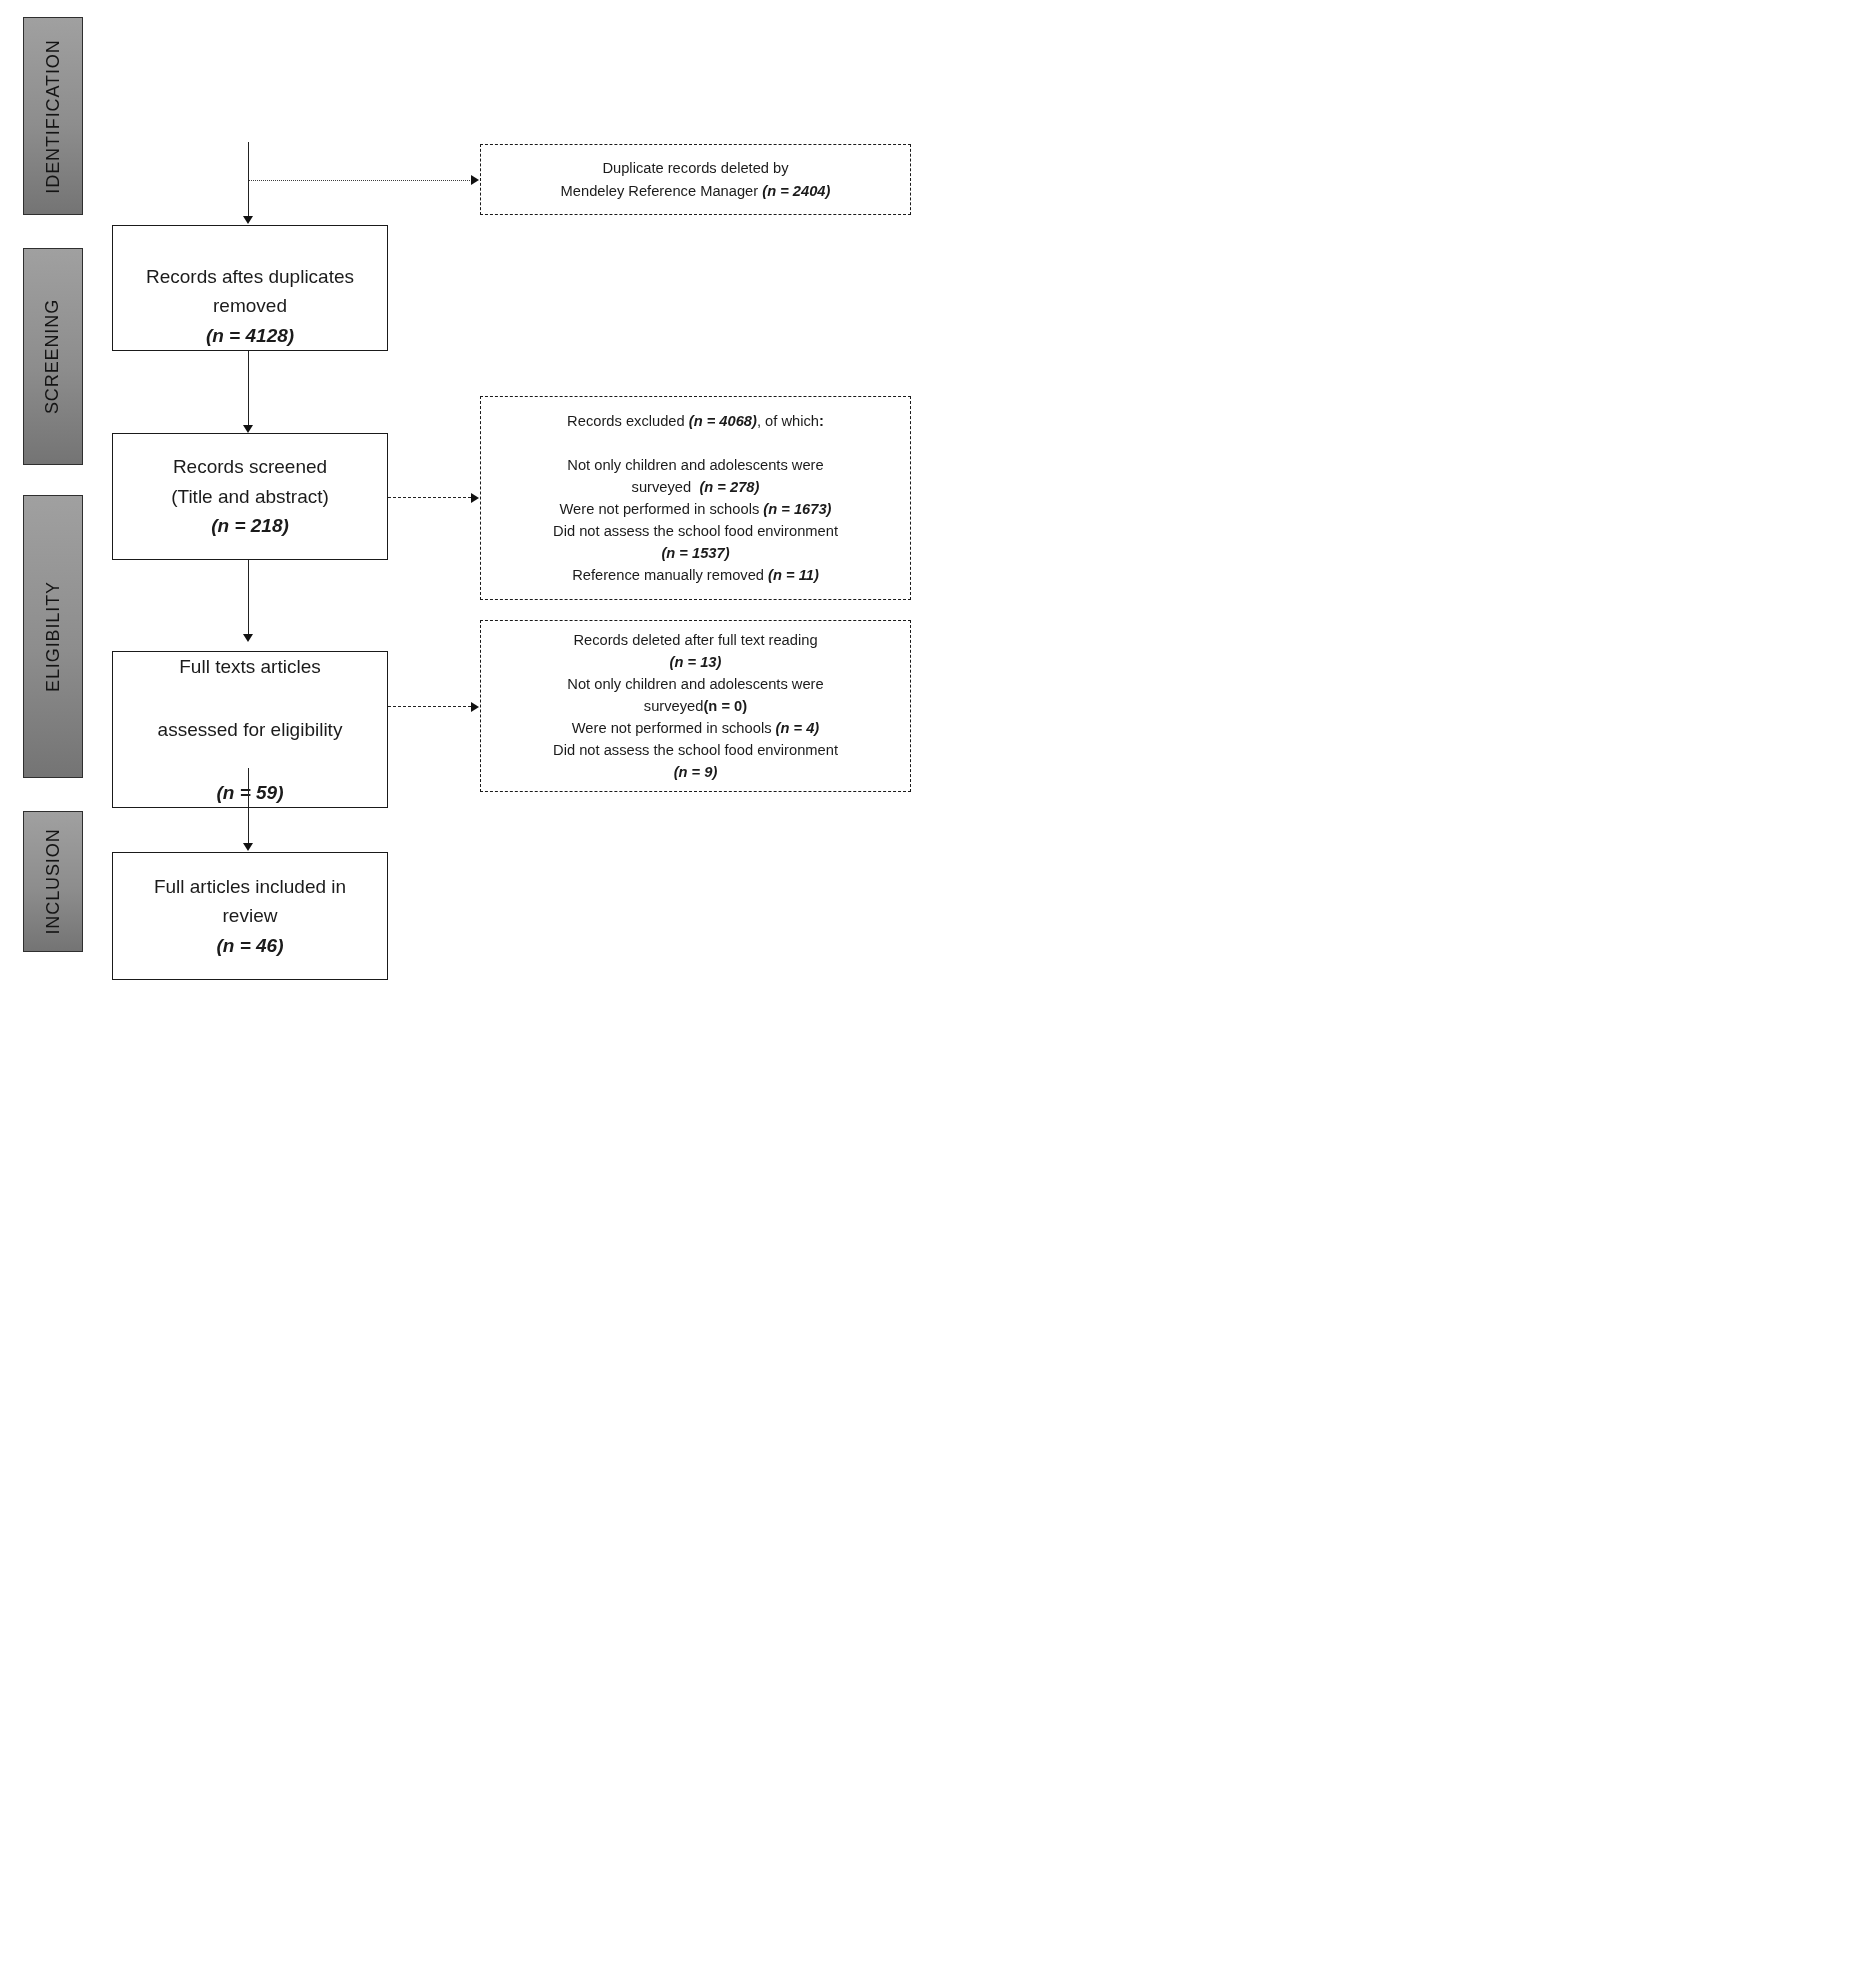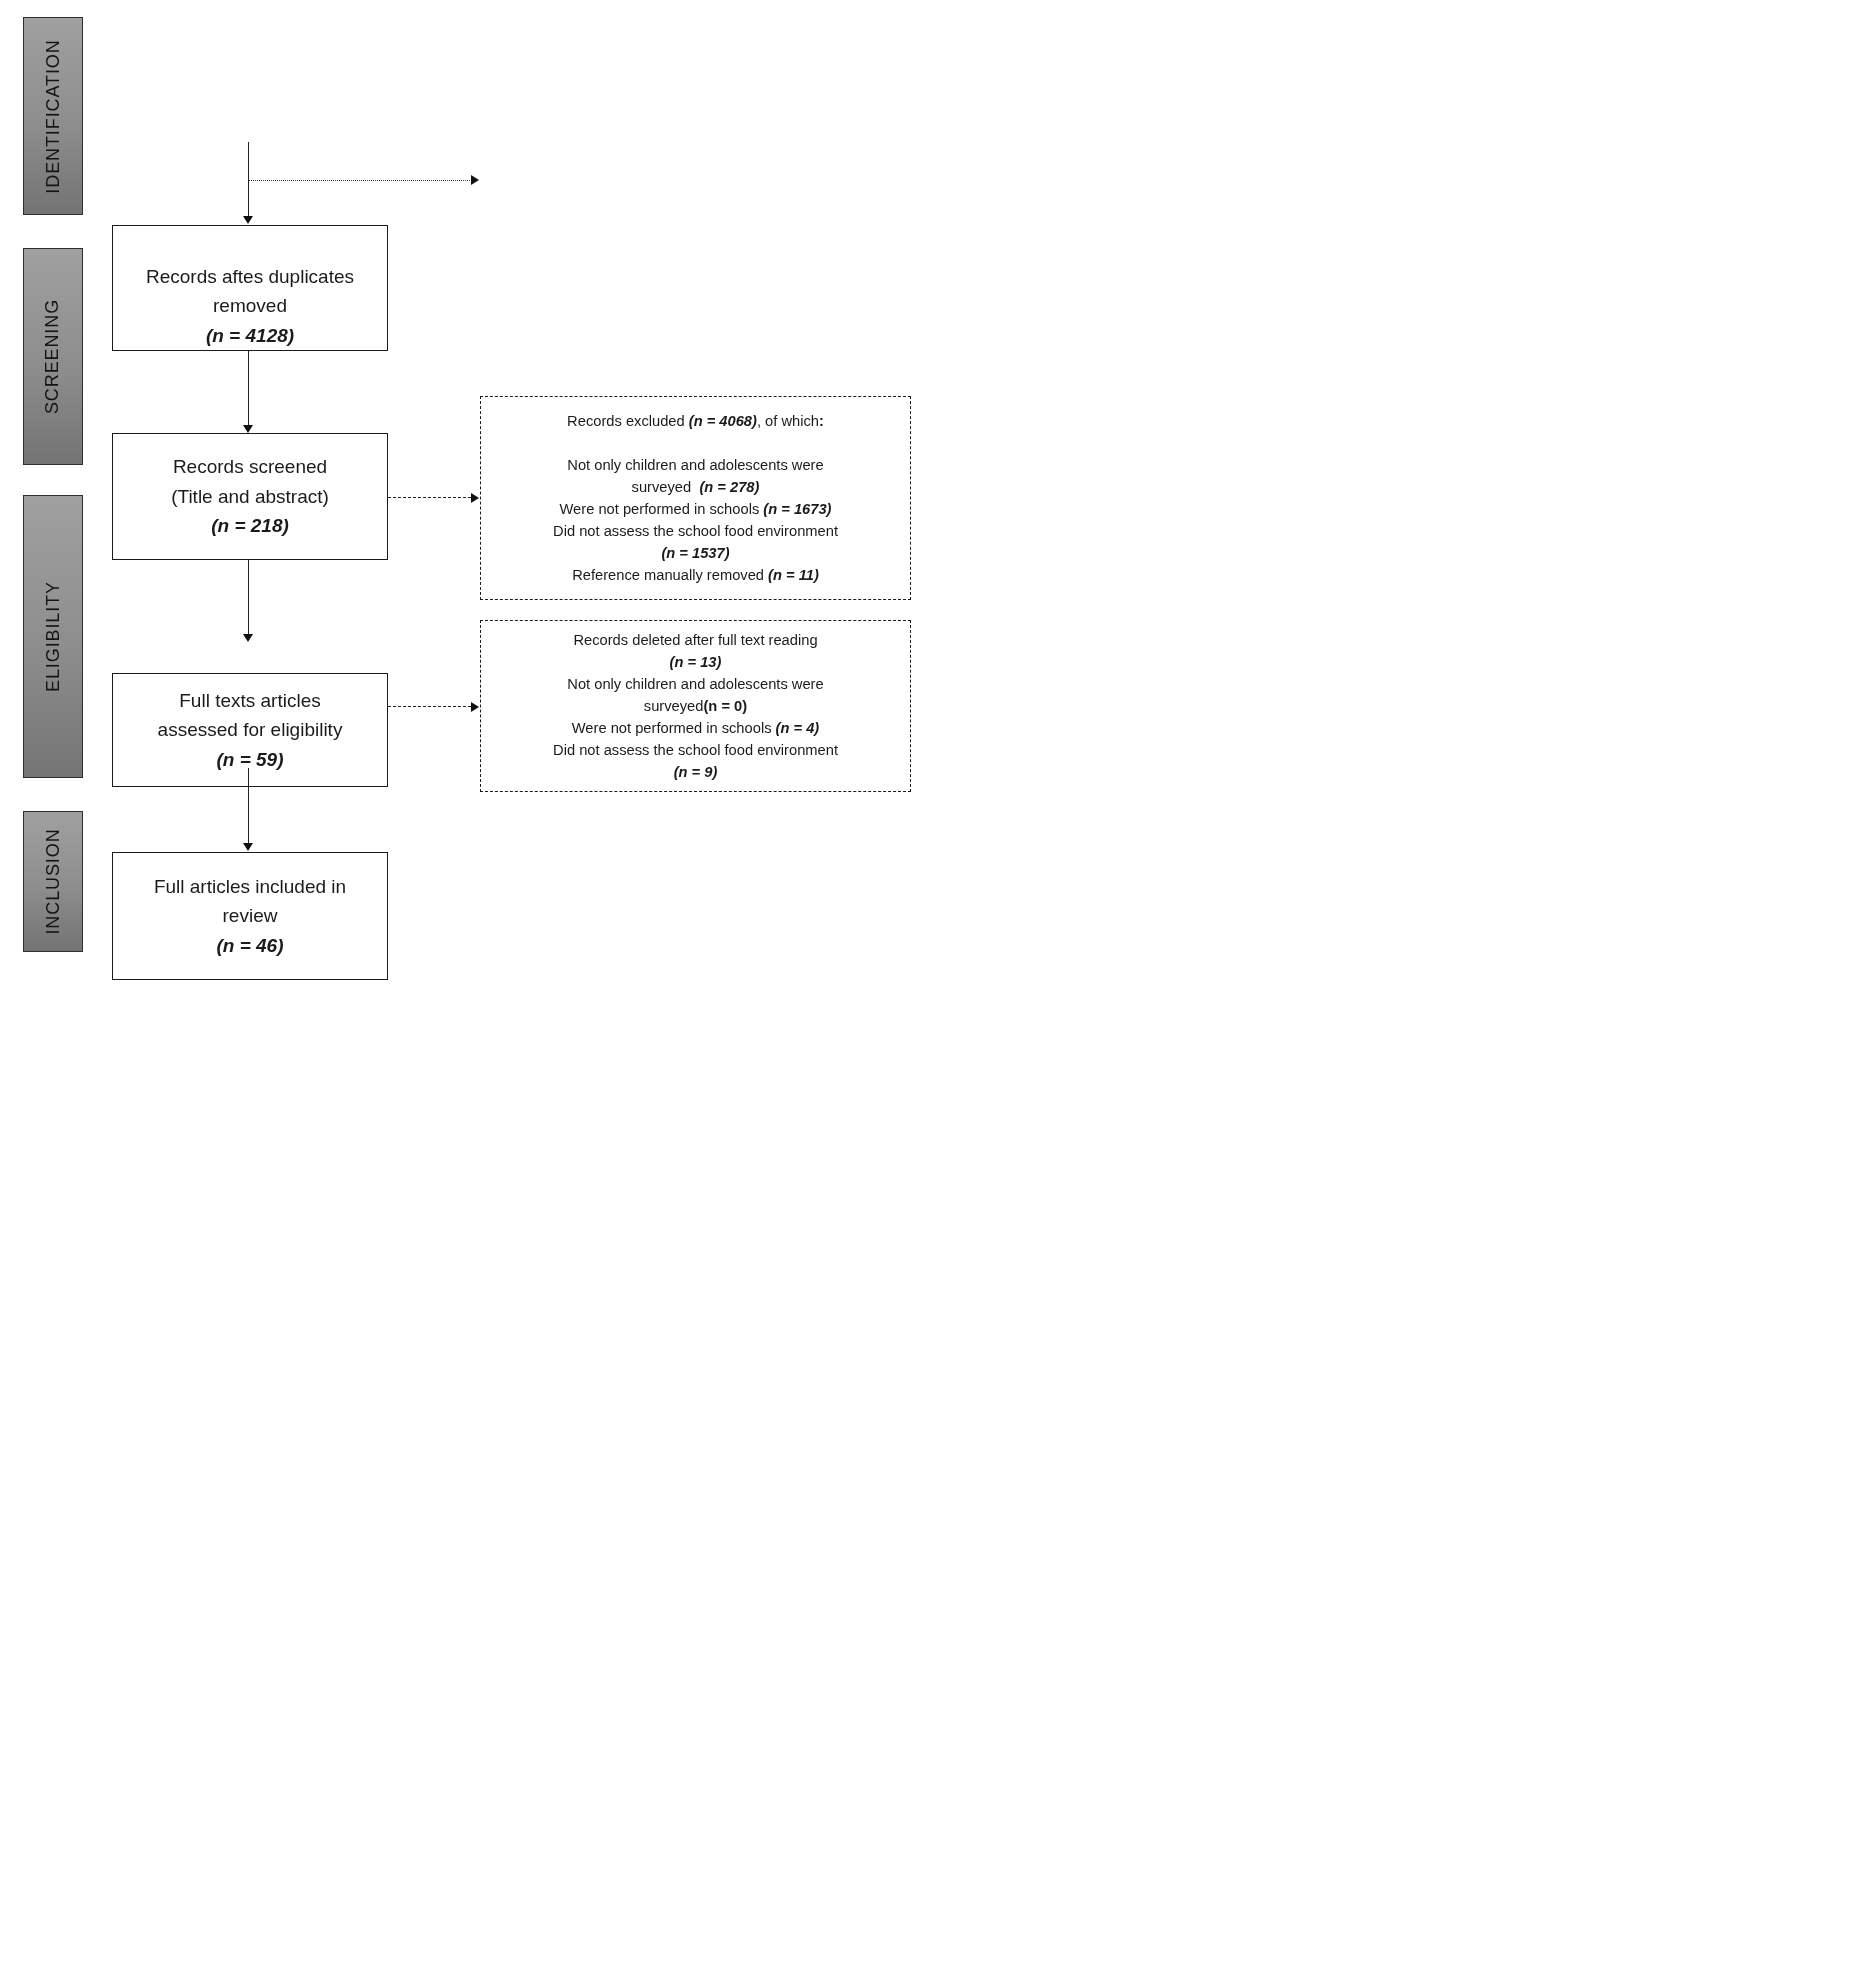--- a/index.html
+++ b/index.html
@@ -122,31 +122,35 @@
   <div class="flow-box" style="top:225px; height:126px;justify-content:flex-end;">
       <div class="line"><span>Records aftes duplicates</span></div>
       <div class="line"><span>removed</span></div>
       <div class="line"><span class="bi">(n = 4128)</span></div>
     </div>
   <div class="flow-box" style="top:433px; height:127px;">
       <div class="line"><span>Records screened</span></div>
       <div class="line"><span>(Title and abstract)</span></div>
       <div class="line"><span class="bi">(n = 218)</span></div>
     </div>
-  <div class="flow-box" style="top:673px; height:114px;">
+  <div class="flow-box" style="top:651px; height:157px;justify-content:space-between;">
       <div class="line"><span>Full texts articles</span></div>
       <div class="line"><span>assessed for eligibility</span></div>
       <div class="line"><span class="bi">(n = 59)</span></div>
     </div>
   <div class="flow-box" style="top:852px; height:128px;">
       <div class="line"><span>Full articles included in</span></div>
       <div class="line"><span>review</span></div>
       <div class="line"><span class="bi">(n = 46)</span></div>
     </div>
 
+  <div class="side-box" style="top:144px; height:71px;">
+      <div class="line"><span>Duplicate records deleted by</span></div>
+      <div class="line"><span>Mendeley Reference Manager </span><span class="bi">(n = 2404)</span></div>
+    </div>
   <div class="side-box" style="top:396px; height:204px;">
       <div class="line"><span>Records excluded </span><span class="bi">(n = 4068)</span><span>, of which</span><span class="b">:</span></div>
       <div class="line">&nbsp;</div>
       <div class="line"><span>Not only children and adolescents were</span></div>
       <div class="line"><span>surveyed&nbsp; </span><span class="bi">(n = 278)</span></div>
       <div class="line"><span>Were not performed in schools </span><span class="bi">(n = 1673)</span></div>
       <div class="line"><span>Did not assess the school food environment</span></div>
       <div class="line"><span class="bi">(n = 1537)</span></div>
       <div class="line"><span>Reference manually removed </span><span class="bi">(n = 11)</span></div>
     </div>

